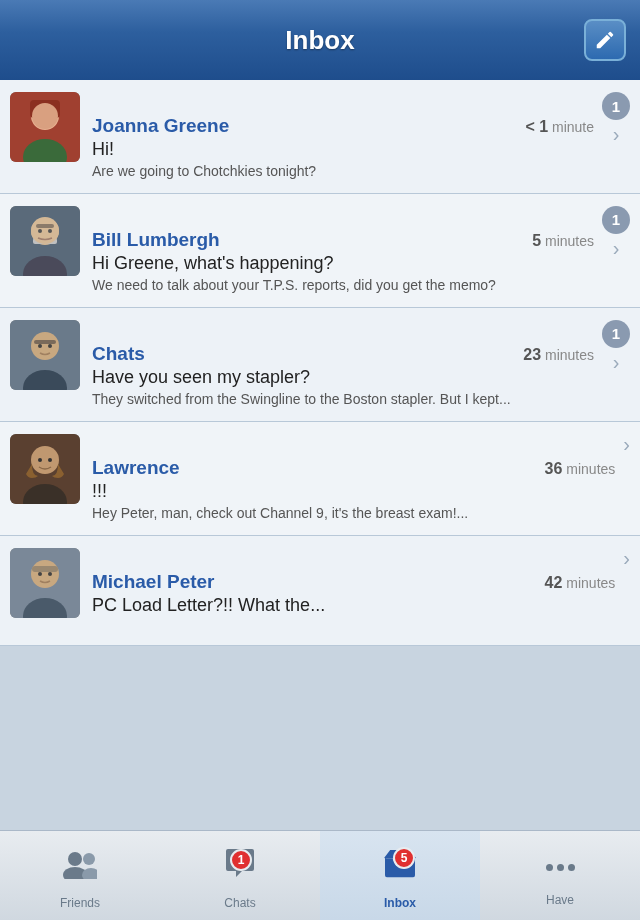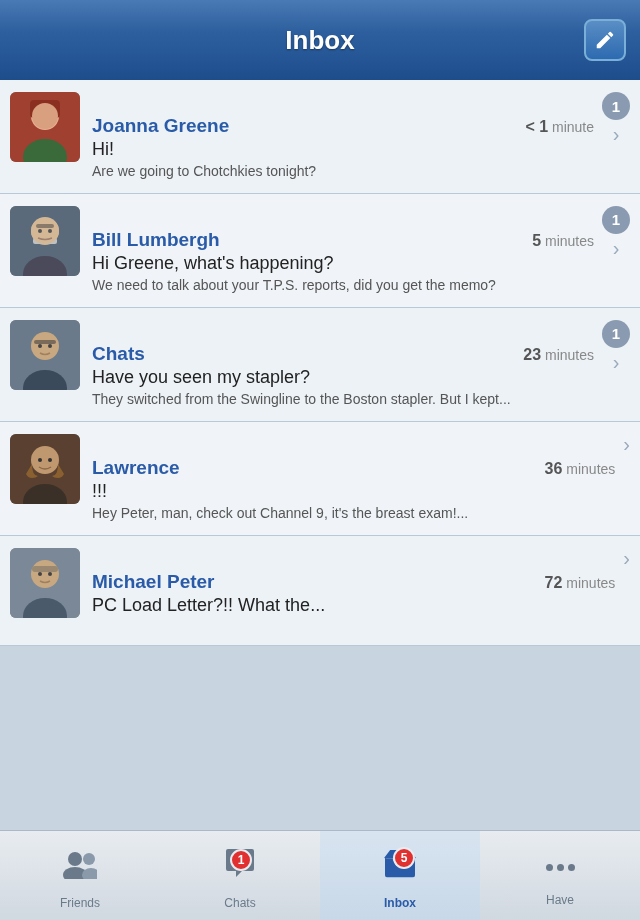--- a/index.html
+++ b/index.html
@@ -383,21 +383,21 @@
         <circle cx="30" cy="26" r="2" fill="#444"></circle>
         <circle cx="40" cy="26" r="2" fill="#444"></circle>
         <path d="M30 33 Q35 36 40 33" stroke="#a08060" stroke-width="1.5" fill="none"></path>
         <rect x="22" y="18" width="26" height="6" rx="3" fill="#9a8870"></rect>
       </svg>
     </div>
     <div class="message-content">
       <div class="message-header-row">
         <span class="sender-name">Michael Peter</span>
         <span class="timestamp">
-          <span class="num">72</span> <span>minutes</span>
+          <span class="num">42</span> <span>minutes</span>
         </span>
       </div>
       <div class="message-first-line">PC Load Letter?!! What the...</div>
     </div>
     <div class="message-right">
       <span class="chevron">›</span>
     </div>
   </div>
 
 </div>

